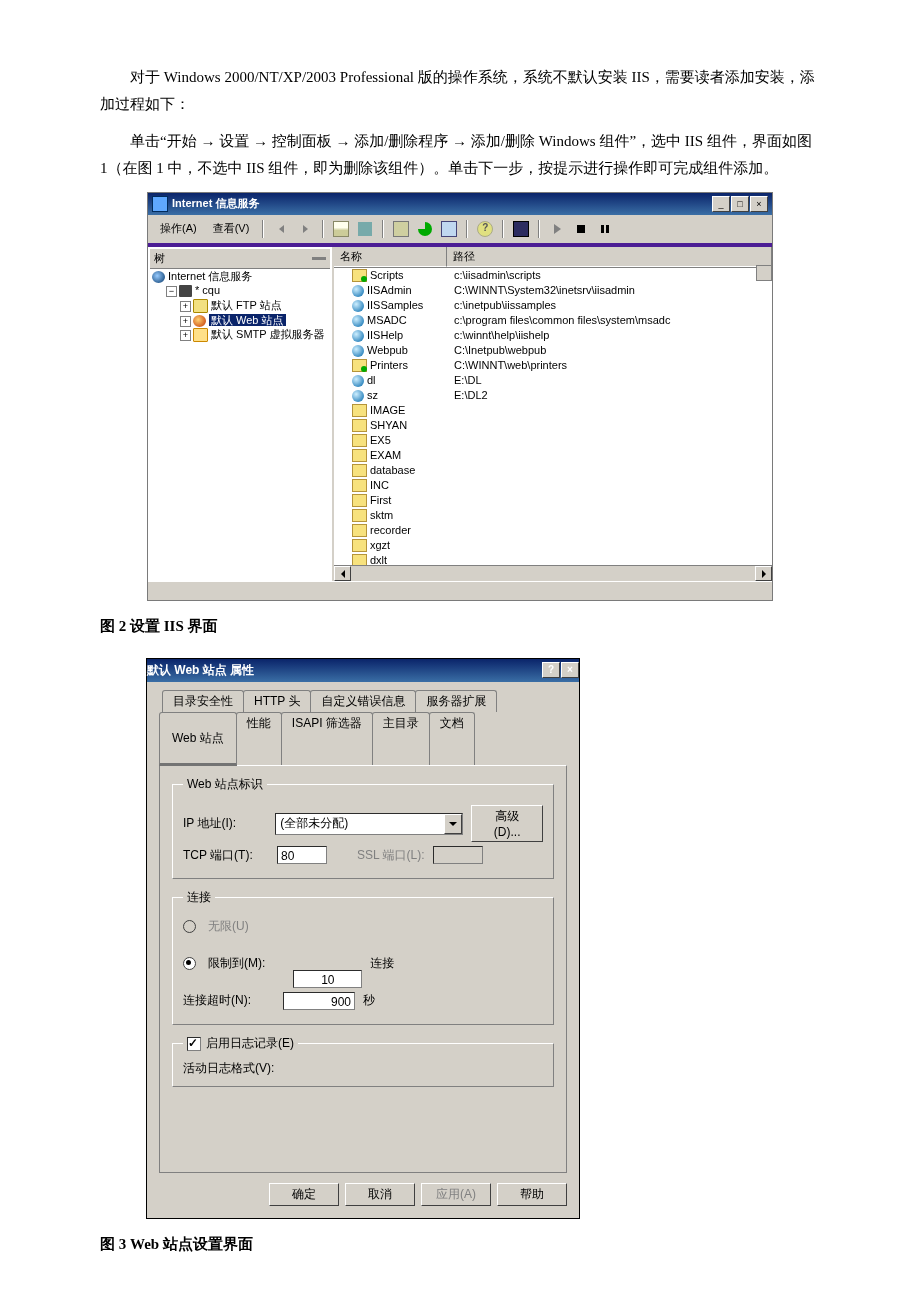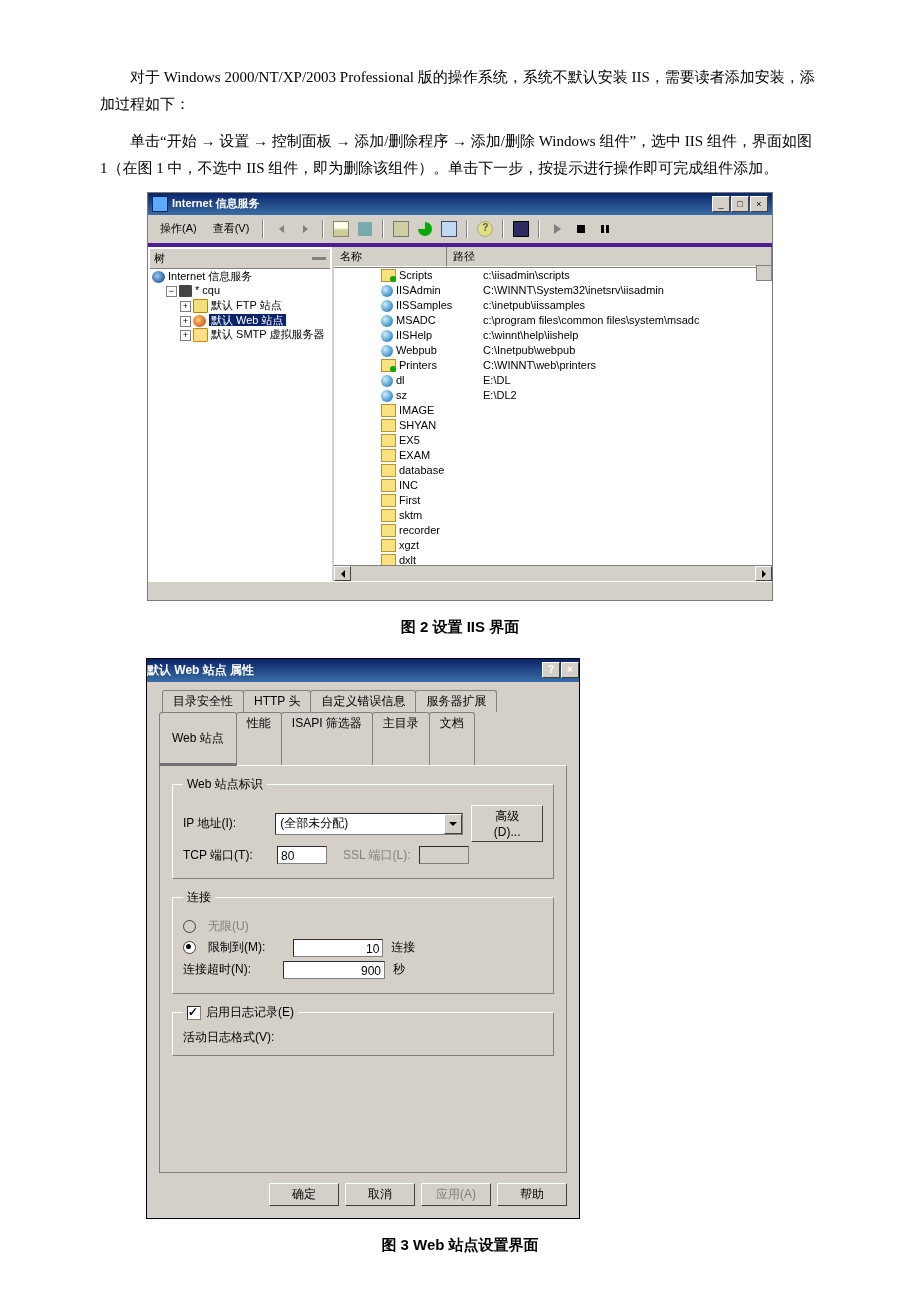--- a/index.html
+++ b/index.html
@@ -7,21 +7,21 @@
     font-size: 15px;
     color: #000;
     background: #fff;
     margin: 0;
     padding: 60px 100px;
     width: 920px;
     box-sizing: border-box;
     line-height: 1.8;
   }
   .para { text-indent: 2em; margin: 4px 0 10px 0; }
-  .caption { text-align: center; font-weight: bold; font-family: Liberation Sans, sans-serif; margin: 12px 0 18px 0; }
+  .caption { text-align: left; font-weight: bold; font-family: Liberation Serif, serif; margin: 12px 0 18px 0; }
 
   
   .win {
     width: 624px;
     margin: 10px auto 6px auto;
     border: 1px solid #7a7a7a;
     background: #d4d0c8;
     font-family: Tahoma, "宋体", sans-serif;
     font-size: 11px;
     line-height: 1.2;
@@ -68,21 +68,21 @@
   .ic-srv{background:#444;border-radius:1px;}
   .ic-ftp{background:#f2e080;border:1px solid #a80;border-radius:1px;}
   .ic-web{background:radial-gradient(circle at 40% 40%,#ffd070,#c03000);border-radius:50%;}
   .ic-smtp{background:#ffe088;border:1px solid #c80;border-radius:1px;}
   .tree .sel{background:#0a246a;color:#fff;padding:0 2px;}
   .list-pane { flex:1;padding:0;background:#fff;overflow:hidden;position:relative;}
   .list-hdr{display:flex;background:#d4d0c8;border-bottom:1px solid #808080;}
   .list-hdr>div{padding:3px 6px;border-right:1px solid #808080;border-bottom:1px solid #fff;}
   .col-name{width:100px;} .col-path{flex:1;}
   .list-rows{height:300px;overflow:hidden;}
-  .row{display:flex;padding:0 18px;line-height:15px;margin-left:29px;}
+  .row{display:flex;padding:0 18px;line-height:15px;}
   .row .cname{width:102px;display:flex;align-items:center;gap:3px;}
   .row .cpath{flex:1;}
   .ic-foldg{width:13px;height:11px;background:#f7e27e;border:1px solid #b5943a;display:inline-block;position:relative;}
   .ic-foldg.green::after{content:"";position:absolute;right:-1px;bottom:-1px;width:6px;height:6px;background:#0a0;border-radius:50%;}
   .ic-globe{width:12px;height:12px;background:radial-gradient(circle at 35% 35%,#cef,#0066aa);border-radius:50%;display:inline-block;}
   .ic-fold{width:13px;height:11px;background:#f7e27e;border:1px solid #b5943a;display:inline-block;}
   .hscroll{position:absolute;bottom:0;left:0;right:0;height:15px;background:#d4d0c8;display:flex;border-top:1px solid #808080;}
   .sbtn{width:15px;height:13px;border:1px solid #fff;border-right-color:#404040;border-bottom-color:#404040;background:#d4d0c8;display:flex;align-items:center;justify-content:center;}
   .sar-l{width:0;height:0;border-top:4px solid transparent;border-bottom:4px solid transparent;border-right:4px solid #000;}
   .sar-r{width:0;height:0;border-top:4px solid transparent;border-bottom:4px solid transparent;border-left:4px solid #000;}
@@ -106,21 +106,21 @@
   legend{padding:0 4px;}
   .frow{display:flex;align-items:center;margin:4px 0;gap:8px;}
   .lbl{width:86px;}
   .inp{border:1px inset #808080;background:#fff;height:18px;padding:1px 3px;box-sizing:border-box;}
   .inp.sel{background:#0a246a;color:#fff;}
   .dd{display:inline-flex;align-items:center;border:1px inset #808080;background:#fff;height:20px;}
   .dd .ddt{flex:1;padding:1px 4px;}
   .ddbtn{width:16px;height:18px;background:#d4d0c8;border:1px solid #fff;border-right-color:#404040;border-bottom-color:#404040;display:flex;align-items:center;justify-content:center;}
   .ddar{width:0;height:0;border-left:4px solid transparent;border-right:4px solid transparent;border-top:4px solid #000;}
   .btn3d{border:1px solid #fff;border-right-color:#404040;border-bottom-color:#404040;background:#d4d0c8;padding:2px 10px;font-family:inherit;font-size:12px;}
-  .ssl-lbl{color:#808080;margin-left:8px;}
+  .ssl-lbl{color:#808080;margin-left:22px;}
   .radio{display:inline-block;width:11px;height:11px;border:1px solid #404040;border-radius:50%;background:#fff;margin-right:4px;position:relative;vertical-align:middle;}
   .radio.on::after{content:"";position:absolute;top:2px;left:2px;width:5px;height:5px;background:#000;border-radius:50%;}
   .radio.dis{background:#d4d0c8;}
   .chk{display:inline-block;width:12px;height:12px;border:1px inset #808080;background:#fff;margin-right:5px;vertical-align:middle;position:relative;}
   .chk.on::after{content:"✓";position:absolute;top:-3px;left:0;font-size:12px;font-weight:bold;}
   .disabled{color:#808080;}
   .dlg-btns{display:flex;justify-content:flex-end;gap:6px;padding:0 12px 12px 0;}
 </style>
 </head>
 <body>
@@ -414,26 +414,26 @@
         </fieldset>
         <fieldset>
           <legend>连接</legend>
           <div class="frow disabled">
             <span class="radio dis"></span>
               <span>无限(U)</span>
           </div>
           <div class="frow">
             <span class="radio on"></span>
             <span>限制到(M):</span>
-            <span class="inp" style="width:90px;text-align:right;margin-left:20px;">10</span>
+            <span class="inp" style="width:69px;text-align:center;margin-left:20px;margin-top:31px;">10</span>
             <span>连接</span>
           </div>
           <div class="frow">
             <span style="width:92px;">连接超时(N):</span>
-            <span class="inp" style="width:102px;text-align:right;">900</span>
+            <span class="inp" style="width:72px;text-align:right;">900</span>
             <span>秒</span>
           </div>
         </fieldset>
         <fieldset>
           <legend><span class="chk on"></span><span>启用日志记录(E)</span></legend>
           <div>活动日志格式(V):</div>
         </fieldset>
       </div>
     </div>
   </div>

